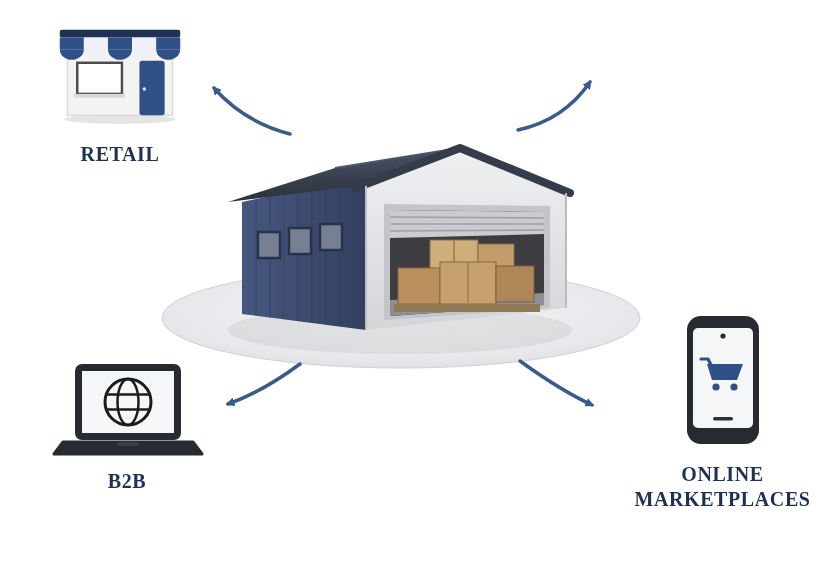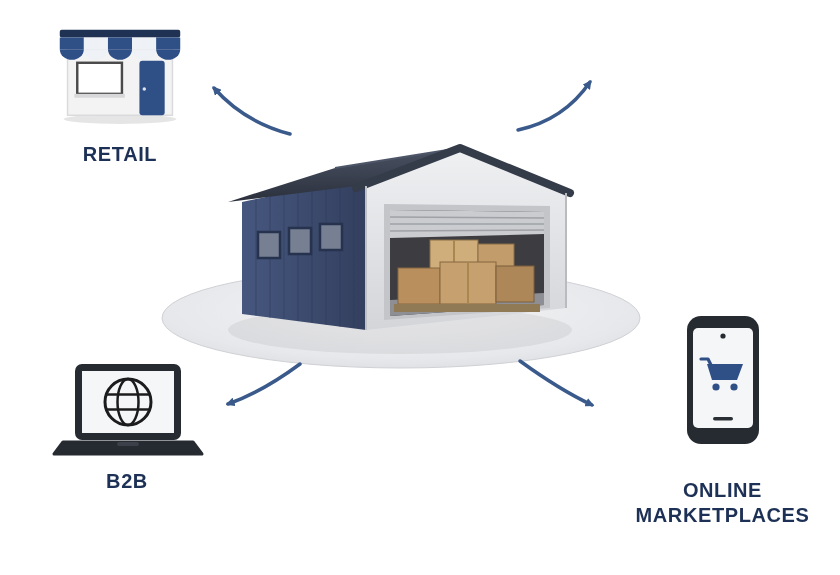--- a/index.html
+++ b/index.html
@@ -5,26 +5,26 @@
   html,body{margin:0;padding:0;background:#ffffff;}
   #canvas{
     position:relative;width:840px;height:575px;overflow:hidden;
     background:#ffffff;font-family:"Liberation Sans",sans-serif;
   }
   #scene{position:absolute;left:0;top:0;width:840px;height:575px;}
   .node{position:absolute;display:flex;flex-direction:column;align-items:center;z-index:2;}
   .node-tl{left:15px;top:16px;width:210px;gap:14px;}
   .node-tr{left:575px;top:8px;width:260px;gap:24px;}
   .node-bl{left:22px;top:358px;width:210px;gap:1px;}
-  .node-br{left:605px;top:312px;width:235px;gap:26px;}
+  .node-br{left:605px;top:312px;width:235px;gap:10px;}
   .label{
     text-align:center;color:#1d3055;font-weight:700;font-size:20px;
     letter-spacing:.6px;line-height:1.24;text-transform:uppercase;
   }
-  .label span{display:block;}
+  .label span{display:block;font-family:Liberation Serif, serif;}
   .icon{display:block;}
 </style>
 </head>
 <body>
 
 <div id="canvas">
 
   <svg id="scene" viewBox="0 0 840 575" xmlns="http://www.w3.org/2000/svg">
     <defs>
       <radialGradient id="plat" cx="50%" cy="42%" r="65%">

